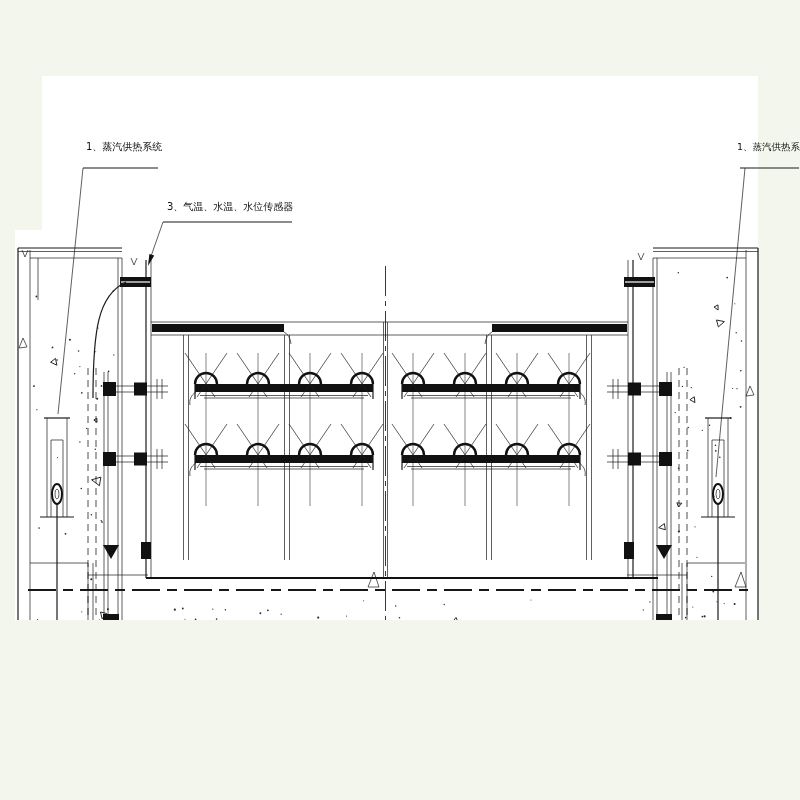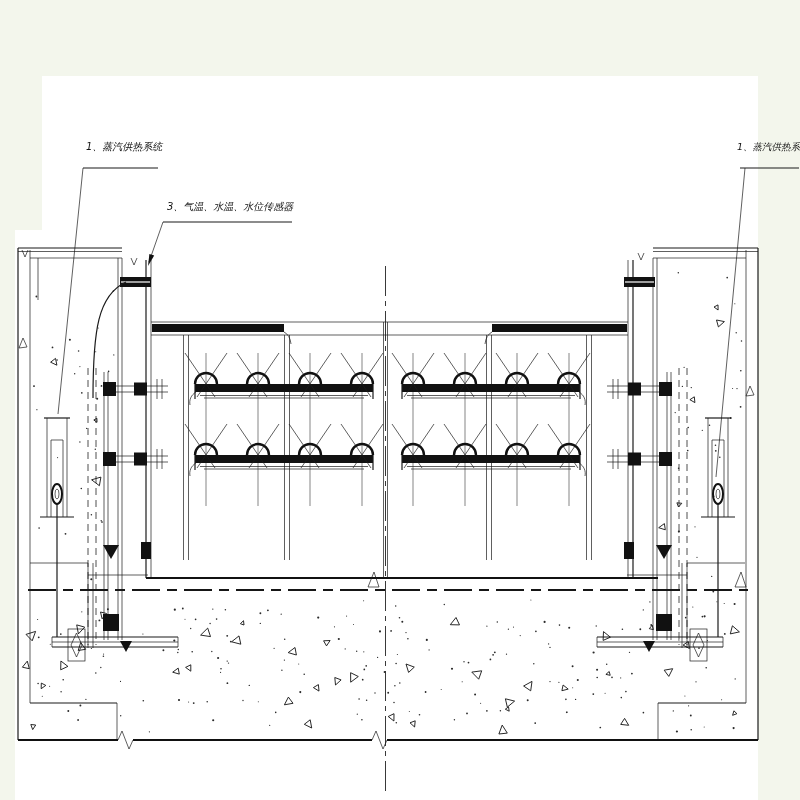--- a/index.html
+++ b/index.html
@@ -1,16 +1,16 @@
 <!DOCTYPE html>
 <html><head>
 <meta charset="utf-8">
 <style>
   html,body{margin:0;padding:0;background:#f3f6ec;}
-  .canvas{position:relative;width:800px;height:800px;background:#1d4ed8;overflow:hidden;font-style:italic;}
+  .canvas{position:relative;width:800px;height:620px;background:#1d4ed8;overflow:hidden;}
   svg{display:block;}
   .ln{stroke:#1b1b1b;stroke-width:0.7;fill:none;}
   .ln1{stroke:#1b1b1b;stroke-width:1.2;fill:none;}
   .ln2{stroke:#111;stroke-width:1.8;fill:none;}
   .dash{stroke:#222;stroke-width:0.8;fill:none;stroke-dasharray:7 5;}
   text{font-family:"DejaVu Sans","Liberation Sans",sans-serif;fill:#111;}
 </style>
 </head>
 <body>
 

